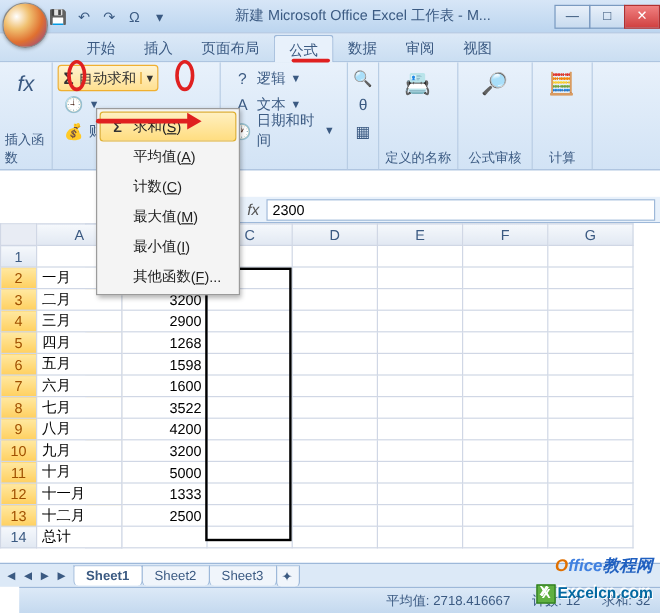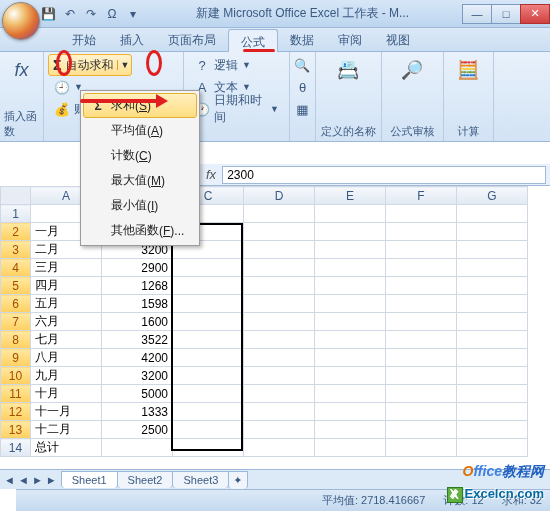--- a/index.html
+++ b/index.html
@@ -64,21 +64,21 @@
 .grid .rowh.sel { background:linear-gradient(#ffe8a0,#ffd060); color:#a05000;}
 .grid td { padding:0 4px; background:#fff;}
 .grid td.r { text-align:right; }
 .grid td.l { text-align:left; }
 .selection-border { position:absolute; border:2px solid #000; pointer-events:none;}
 
 
 .sheettabs { height:20px; background:#dce9f7; border-top:1px solid #9db8d9; display:flex; align-items:center; font-size:11px;}
 .nav-arrows { display:flex; padding:0 4px; gap:2px; color:#3b5a82;}
 .sheet-tab { padding:2px 10px; border:1px solid #9db8d9; border-bottom:none; background:#f0f5fb; color:#3b5a82; margin-right:-1px; border-radius:0 0 4px 4px;}
-.sheet-tab.active { background:#fff; font-weight:normal;text-align:center;}
+.sheet-tab.active { background:#fff; font-weight:bold;text-align:center;}
 
 
 .statusbar { height:22px; background:linear-gradient(#dce9f7,#c4d9ef); border-top:1px solid #9db8d9; display:flex; align-items:center; font-size:11px; color:#3b5a82; padding:0 8px; gap:18px; justify-content:flex-end;}
 
 
 .wm1 { position:absolute; right:6px; bottom:30px; font-size:14px; font-weight:bold; font-style:italic; }
 .wm1 .o { color:#e07000;} .wm1 .f1 { color:#4080e0;} .wm1 .rest{color:#2060c0;}
 .wm2 { position:absolute; right:6px; bottom:8px; font-size:13px; font-weight:bold; color:#0369a1; text-shadow:1px 1px 0 #fff, -1px -1px 0 #fff;margin-top:36px;}
 .wm2 .box { display:inline-block; width:16px; height:16px; background:#60b040; border:1px solid #2e7a20; vertical-align:middle; margin-right:2px; position:relative;}
 .wm2 .box::after { content:"X"; color:#fff; font-size:11px; position:absolute; left:3px; top:0;}

